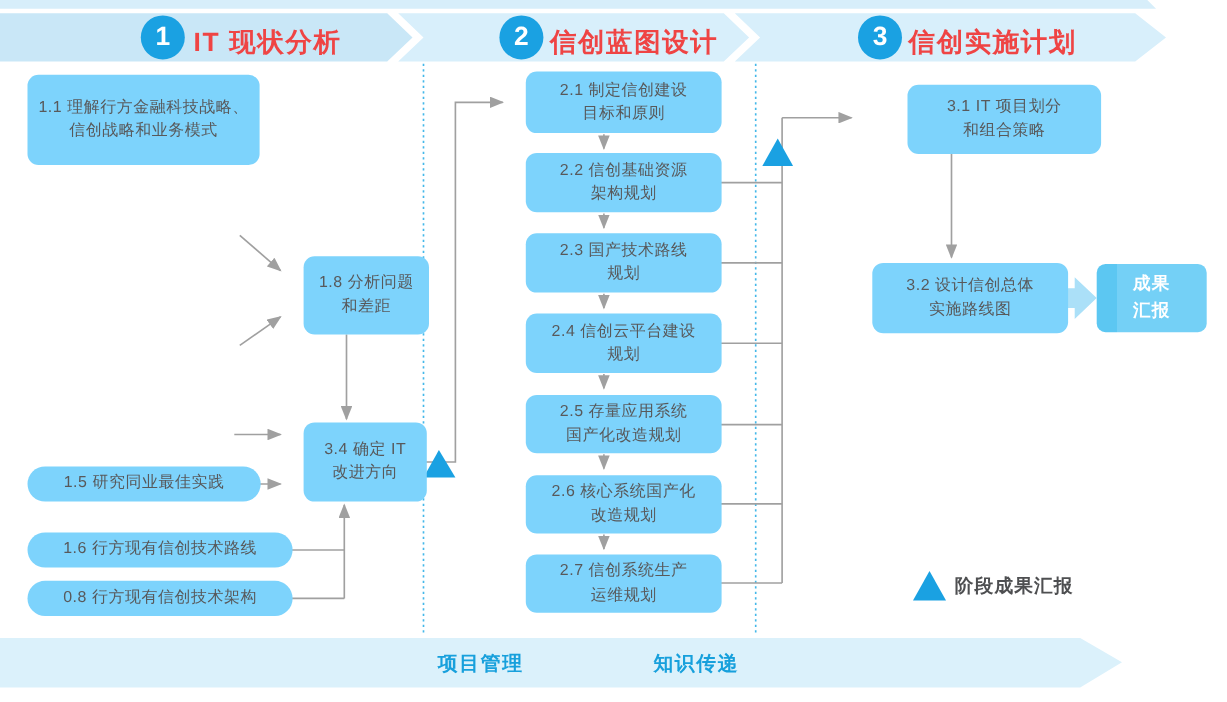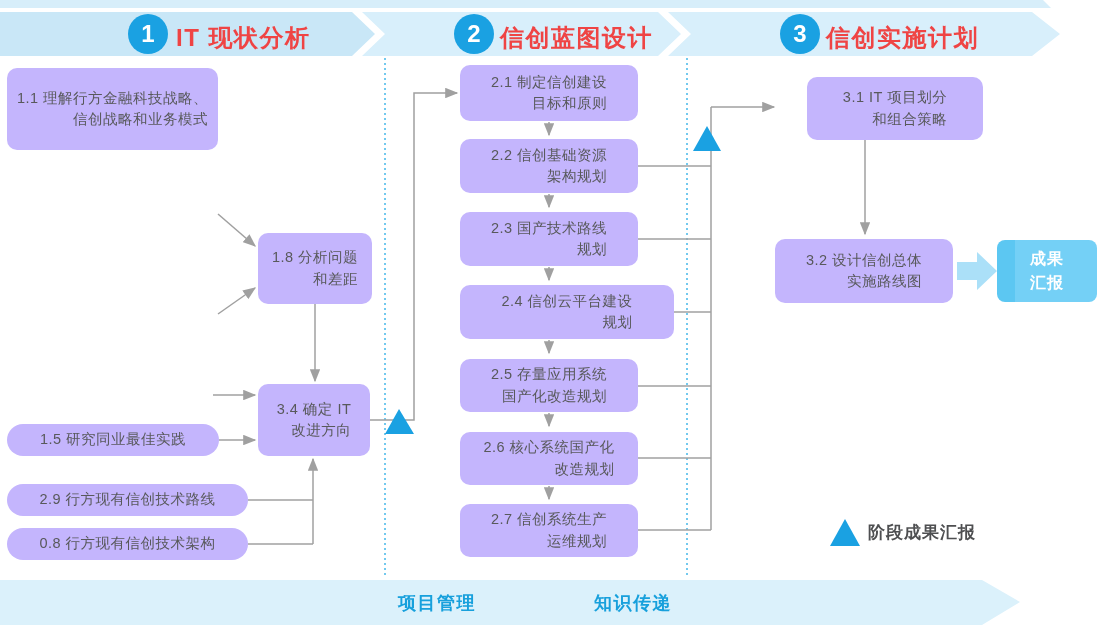--- a/index.html
+++ b/index.html
@@ -2,24 +2,24 @@
 <html><head>
 <meta charset="utf-8">
 <style>
   html,body{margin:0;padding:0;background:#ffffff;}
   #canvas{
     position:relative;width:1115px;height:638px;overflow:hidden;background:#ffffff;
     font-family:"Liberation Sans","DejaVu Sans",sans-serif;
   }
   #connectors{position:absolute;left:0;top:0;z-index:1;}
   .box{
-    position:absolute;z-index:2;background:#c4b5fd;border-radius:10px;
-    color:#58595B;font-size:14.5px;line-height:1.45;text-align:right;
+    position:absolute;z-index:2;background:#7dd3fc;border-radius:10px;
+    color:#58595B;font-size:14.5px;line-height:1.45;text-align:center;
     display:flex;align-items:center;justify-content:center;
-    white-space:pre-line;letter-spacing:.5px;
+    white-space:pre-line;letter-spacing:.5px;margin-left:18px;
   }
   .pill{border-radius:17px;}
   .phase-badge{
     position:absolute;z-index:3;width:40px;height:40px;border-radius:50%;
     background:#1AA1E2;color:#fff;font-weight:bold;font-size:24px;
     display:flex;align-items:center;justify-content:center;top:14px;
   }
   .phase-title{
     position:absolute;z-index:3;top:22px;color:#ef4444;font-weight:bold;
     font-size:24px;letter-spacing:1.5px;white-space:nowrap;
@@ -102,34 +102,34 @@
 
   <div class="phase-badge" style="left:454px">2</div>
   <div class="phase-title" style="left:500px">信创蓝图设计</div>
 
   <div class="phase-badge" style="left:780px">3</div>
   <div class="phase-title" style="left:826px">信创实施计划</div>
 
   <div class="box" style="left:7px;top:68px;width:211px;height:82px">1.1 理解行方金融科技战略、
 信创战略和业务模式</div>
   <div class="box pill" style="left:7px;top:424px;width:212px;height:32px">1.5 研究同业最佳实践</div>
-  <div class="box pill" style="left:7px;top:484px;width:241px;height:32px">2.9 行方现有信创技术路线</div>
+  <div class="box pill" style="left:7px;top:484px;width:241px;height:32px">1.6 行方现有信创技术路线</div>
   <div class="box pill" style="left:7px;top:528px;width:241px;height:32px">0.8 行方现有信创技术架构</div>
   <div class="box" style="left:258px;top:233px;width:114px;height:71px">1.8 分析问题
 和差距</div>
   <div class="box" style="left:258px;top:384px;width:112px;height:72px">3.4 确定 IT
 改进方向</div>
 
   <div class="box" style="left:460px;top:65px;width:178px;height:56px">2.1 制定信创建设
 目标和原则</div>
   <div class="box" style="left:460px;top:139px;width:178px;height:54px">2.2 信创基础资源
 架构规划</div>
   <div class="box" style="left:460px;top:212px;width:178px;height:54px">2.3 国产技术路线
 规划</div>
-  <div class="box" style="left:460px;top:285px;width:214px;height:54px">2.4 信创云平台建设
+  <div class="box" style="left:460px;top:285px;width:178px;height:54px">2.4 信创云平台建设
 规划</div>
   <div class="box" style="left:460px;top:359px;width:178px;height:53px">2.5 存量应用系统
 国产化改造规划</div>
   <div class="box" style="left:460px;top:432px;width:178px;height:53px">2.6 核心系统国产化
 改造规划</div>
   <div class="box" style="left:460px;top:504px;width:178px;height:53px">2.7 信创系统生产
 运维规划</div>
 
   <div class="box" style="left:807px;top:77px;width:176px;height:63px">3.1 IT 项目划分
 和组合策略</div>

